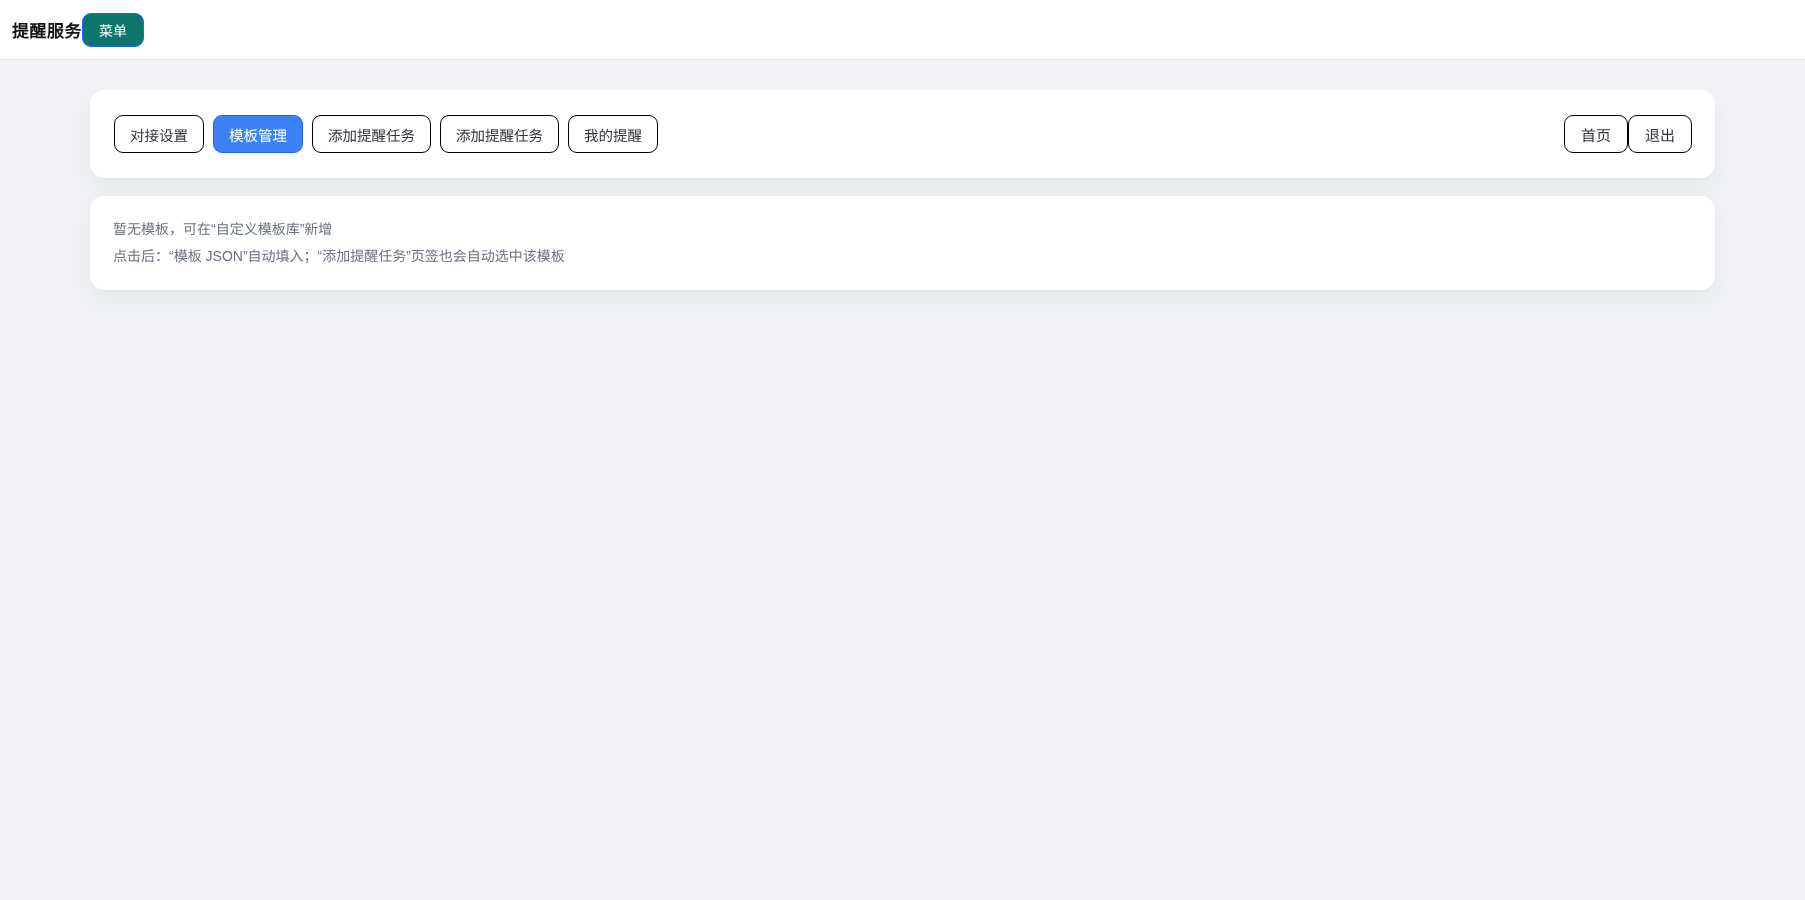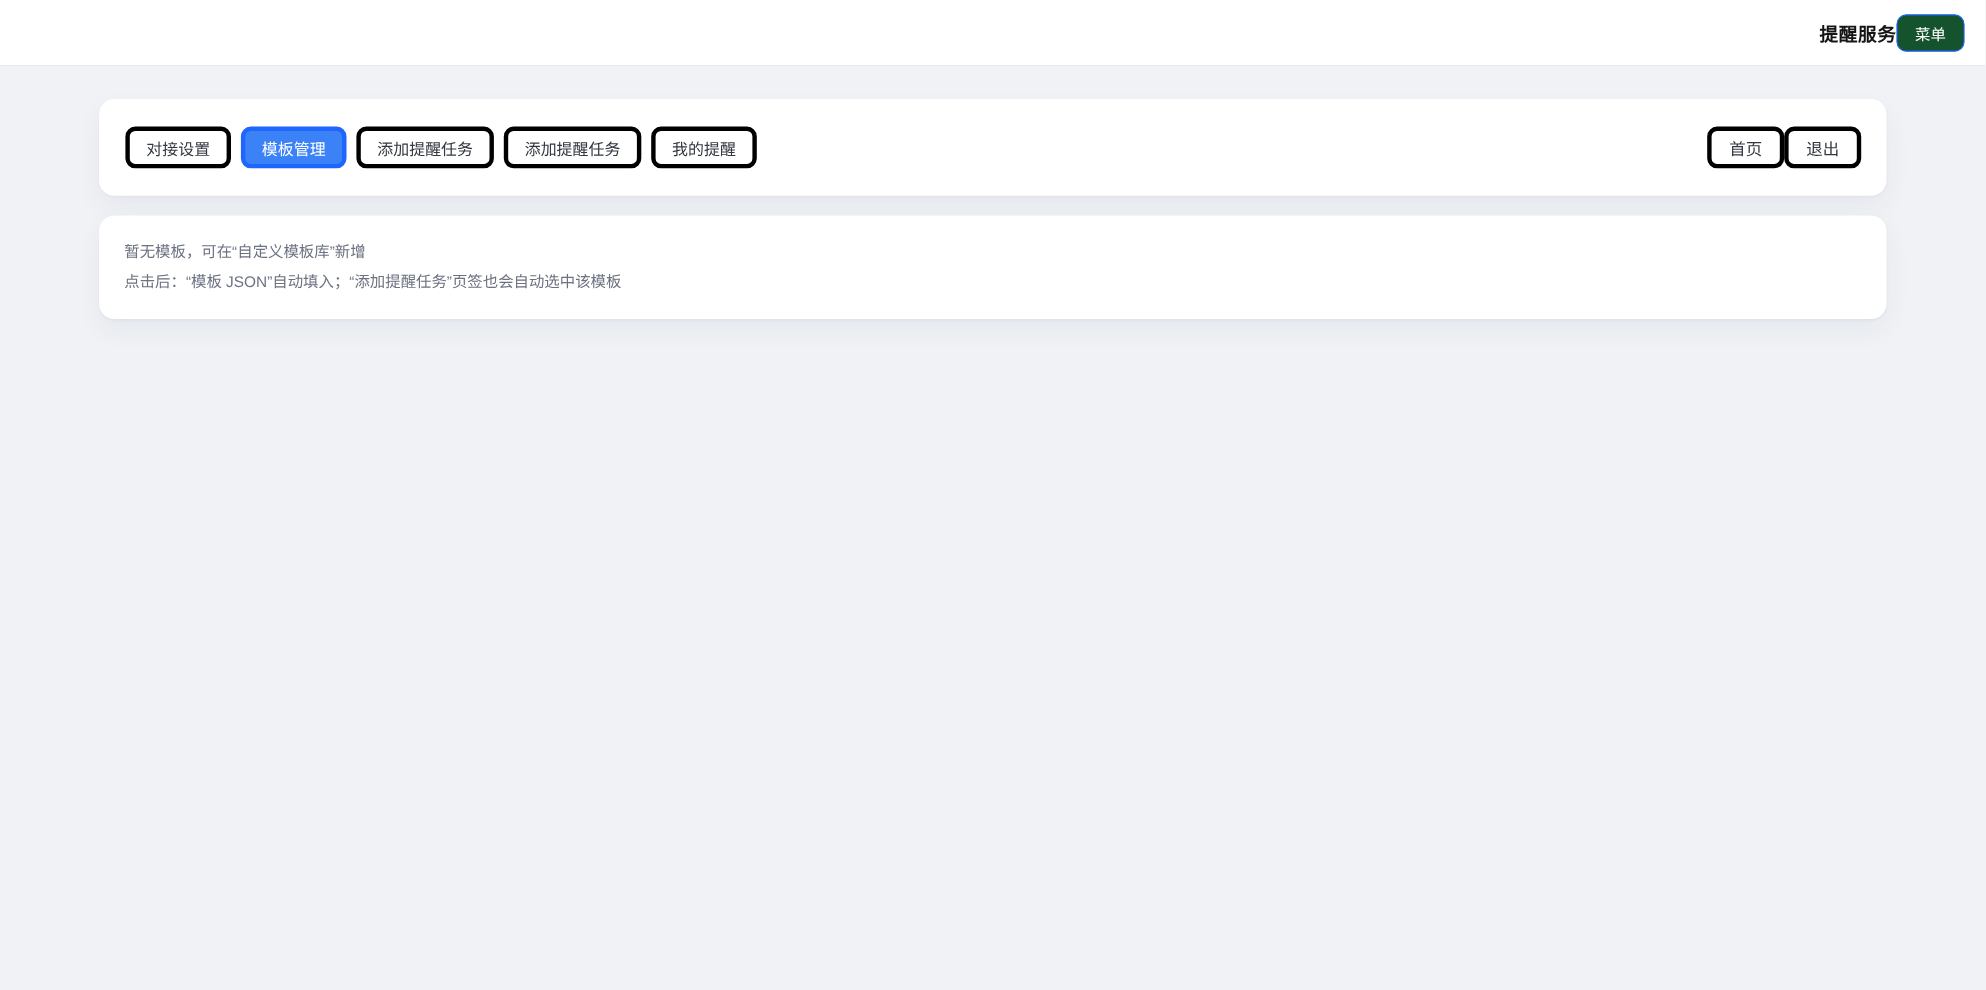--- a/index.html
+++ b/index.html
@@ -13,47 +13,47 @@
     color: #1f2329;
   }
 
   
   .app-header {
     height: 60px;
     background: #ffffff;
     border-bottom: 1px solid #e7e9ee;
     display: flex;
     align-items: center;
-    justify-content: flex-end;
+    justify-content: flex-start;
     padding: 0 19px 0 12px;
   }
   .app-title {
     font-size: 17px;
     font-weight: 700;
     color: #151515;
     letter-spacing: 0.5px;
   }
   .btn {
     display: inline-flex;
     align-items: center;
     justify-content: center;
     font-family: inherit;
     font-size: 14px;
     border-radius: 9px;
     cursor: pointer;
     white-space: nowrap;
   }
   .btn-primary {
-    background: #14532d;
+    background: #0f766e;
     border: 1px solid #1f66ff;
     color: #ffffff;
   }
   .btn-plain {
     background: #ffffff;
-    border: 4px solid #000000;
+    border: 1px solid #000000;
     color: #333740;
   }
   .menu-btn { height: 34px; padding: 0 16px; }
 
   
   .container {
     width: 1625px;
     margin: 0 auto;
     padding-top: 30px;
   }

